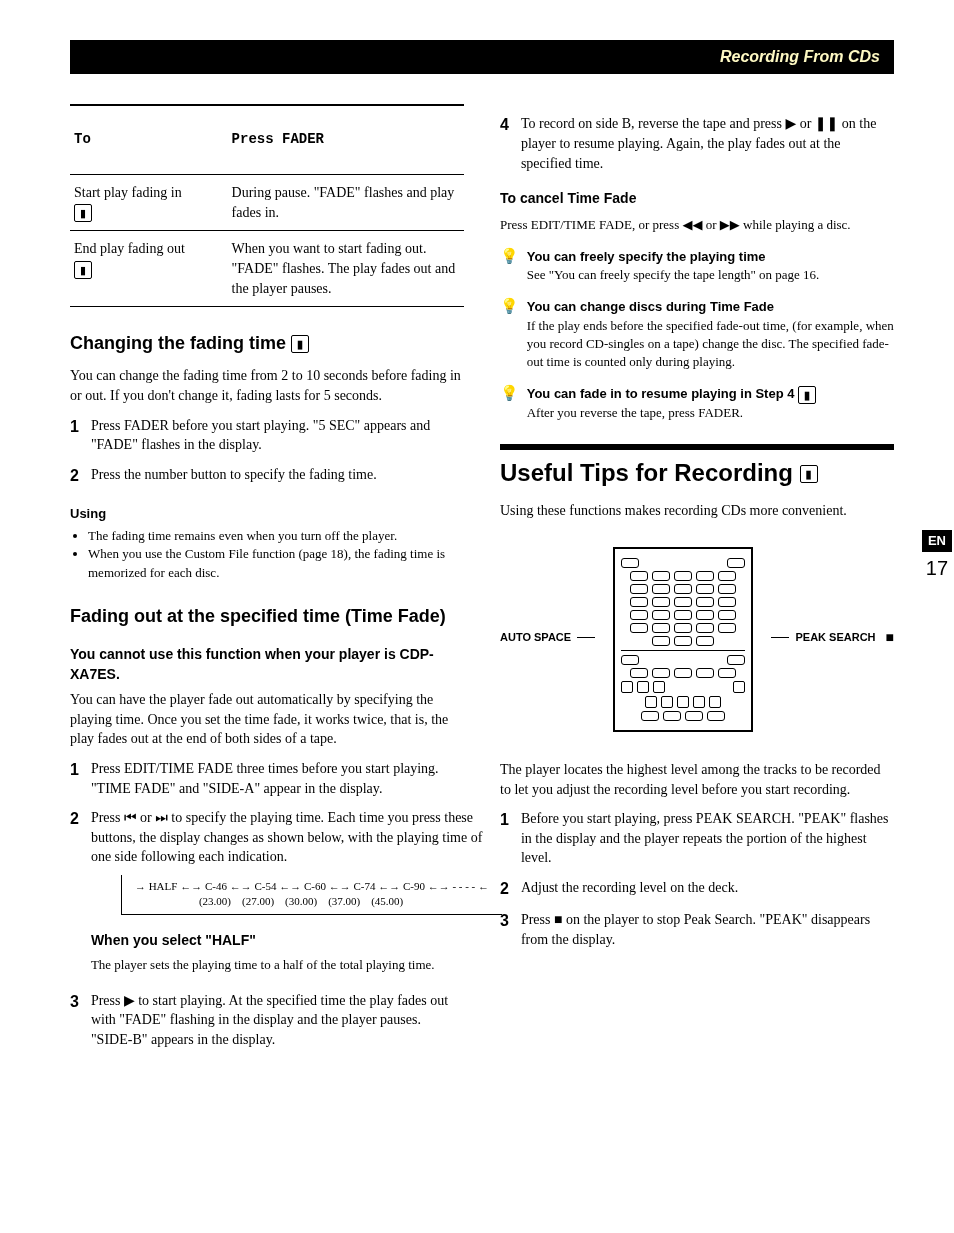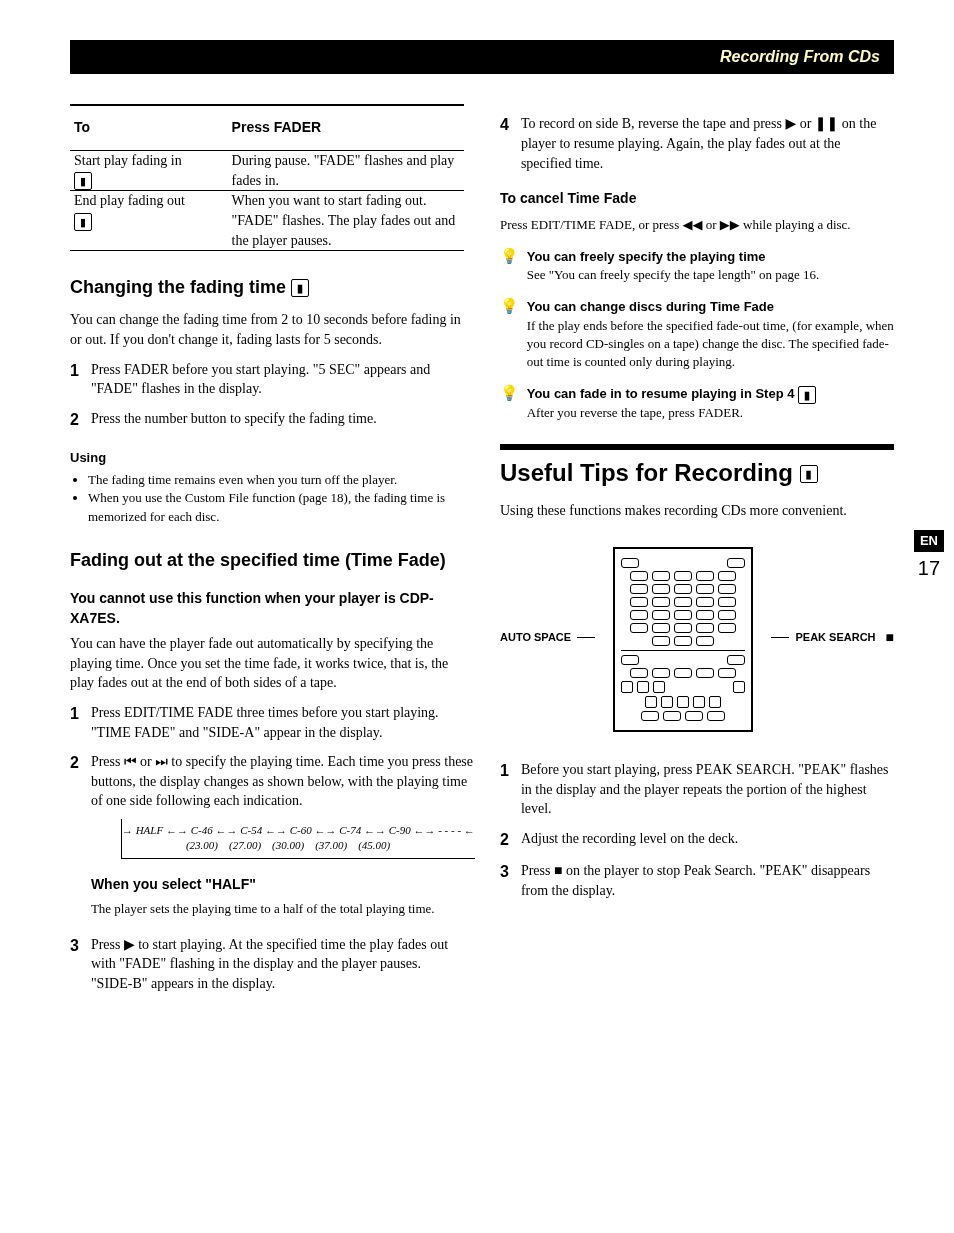--- a/index.html
+++ b/index.html
@@ -25,21 +25,21 @@
     font-size: 16px;
   }
   .two-col {
     display: flex;
     gap: 36px;
     align-items: flex-start;
   }
   .col { flex: 1 1 0; min-width: 0; }
   .page-badge {
     position: absolute;
-    right: 10px;
+    right: 2px;
     top: 530px;
     text-align: center;
     font-family: Arial, sans-serif;
   }
   .page-badge .en {
     background: #000;
     color: #fff;
     font-weight: bold;
     padding: 2px 6px;
     font-size: 13px;
@@ -49,29 +49,29 @@
     font-size: 20px;
     margin-top: 2px;
   }
   table.fader {
     width: 100%;
     border-collapse: collapse;
     margin-bottom: 24px;
   }
   table.fader th {
     text-align: left;
-    font-family: Liberation Sans, sans-serif;
-    font-weight: bold;
-    padding: 12px 4px;
+    font-family: Liberation Mono, monospace;
+    font-weight: bold;
+    padding: 24px 4px;
     border-top: 2px solid #000;
     border-bottom: 1px solid #000;
     font-size: 14px;
   }
   table.fader td {
-    padding: 0 4px;
+    padding: 8px 4px;
     vertical-align: top;
     border-bottom: 1px solid #000;
     font-size: 14px;
   }
   table.fader td:first-child { width: 40%; }
   .remote-icon {
     display: inline-block;
     border: 1.5px solid #000;
     border-radius: 2px;
     width: 18px; height: 18px;
@@ -139,25 +139,24 @@
     line-height: 1;
     margin-top: 1px;
   }
   .tip .tbody { flex: 1; }
   .tip .ttitle { font-family: Arial, sans-serif; font-weight: bold; font-size: 13px; }
   .glyph { font-family: Arial, sans-serif; }
   .seq-box {
     border: 1px solid #000;
     border-right: none;
     border-top: none;
-    padding: 4px 0;
+    padding: 4px 13px;
     font-size: 11px;
     margin: 8px 0 10px 30px;
     white-space: nowrap;
-    font-style: italic;
   }
   .remote-diagram {
     border: 2px solid #000;
     width: 140px;
     margin: 14px auto 10px;
     padding: 6px;
   }
   .remote-row {
     display: flex;
     gap: 4px;
@@ -400,20 +399,21 @@
             <span class="btn"></span>
             <span class="btn"></span>
             <span class="btn"></span>
           </div>
       </div>
       <span class="callout-line"></span>
       <span>PEAK SEARCH</span>
       <span class="glyph" style="font-size:14px;margin-left:4px;">■</span>
     </div>
 
+    <p>The player locates the highest level among the tracks to be recorded to let you adjust the recording level before you start recording.</p>
 
     <ol class="steps">
       <li>
           <span class="num">1</span>
         <div class="body">Before you start playing, press PEAK SEARCH. "PEAK" flashes in the display and the player repeats the portion of the highest level.</div>
         </li>
       <li>
           <span class="num">2</span>
         <div class="body">Adjust the recording level on the deck.</div>
         </li>

